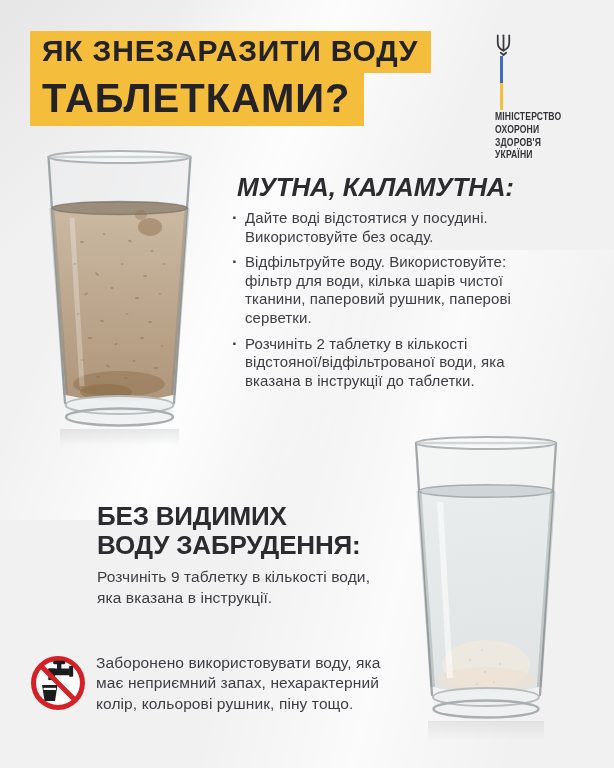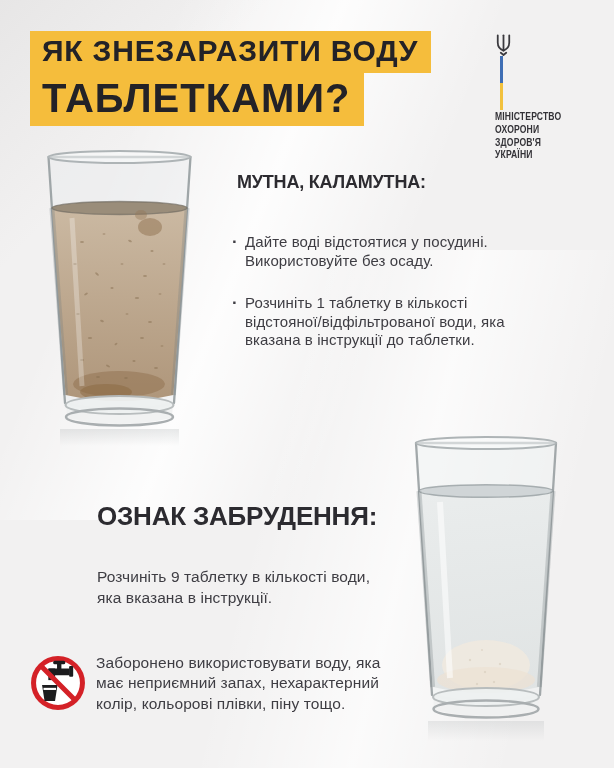--- a/index.html
+++ b/index.html
@@ -48,25 +48,26 @@
   }
 
   
   .glass{ position:absolute; }
   .glass.murky{ left:42px; top:146px; }
   .glass.clear{ left:410px; top:432px; }
 
   
   .turbid-heading{
     position:absolute; left:237px; top:172px;
-    font-size:18px; font-weight:800; letter-spacing:-.2px; color:var(--heading-text,#2C2B30);
+    font-size:26px; font-weight:800; letter-spacing:-.2px; color:var(--heading-text,#2C2B30);
     white-space:nowrap;
+    font-style:italic;
   }
   .bullets{ position:absolute; left:232px; top:209px; width:360px; list-style:none; }
-  .bullets li{ display:flex; margin-bottom:7px;margin-top:24px; }
+  .bullets li{ display:flex; margin-bottom:7px; }
   .bullets li::before{
     content:"·"; flex:0 0 13px; font-weight:800; font-size:17px;
     color:var(--body-text,#3E3D43); line-height:18.6px;
   }
   .bullet-text{
     font-size:15px; line-height:18.6px; color:var(--body-text,#3E3D43);
     white-space:pre-line; letter-spacing:.1px;
   }
 
   
@@ -189,21 +190,27 @@
     <rect x="18" y="283" width="119" height="17" fill="url(#refl)" opacity=".5"></rect>
   </svg>
 
   <h2 class="turbid-heading">МУТНА, КАЛАМУТНА:</h2>
   <ul class="bullets">
     <li>
         <span class="bullet-text">Дайте воді відстоятися у посудині.
 Використовуйте без осаду.</span>
       </li>
     <li>
-        <span class="bullet-text">Розчиніть 1 таблетку в кількості
+        <span class="bullet-text">Відфільтруйте воду. Використовуйте:
+фільтр для води, кілька шарів чистої
+тканини, паперовий рушник, паперові
+серветки.</span>
+      </li>
+    <li>
+        <span class="bullet-text">Розчиніть 2 таблетку в кількості
 відстояної/відфільтрованої води, яка
 вказана в інструкції до таблетки.</span>
       </li>
   </ul>
 
   <svg class="glass clear" width="152" height="315" viewBox="0 0 152 315">
     <defs>
       <linearGradient id="clearw" x1="0" y1="0" x2="0" y2="1">
         <stop offset="0" stop-color="#e8ebeb"></stop>
         <stop offset="1" stop-color="#dde1e1"></stop>
@@ -237,35 +244,36 @@
     <path d="M30,70 L40,246" stroke="#ffffff" stroke-width="6" opacity=".55" fill="none"></path>
 
     <path d="M23,261 Q76,275 129,261 L128,278 Q76,290 24,278 Z" fill="#eff1f1" opacity=".9"></path>
     <ellipse cx="76" cy="265" rx="53" ry="9" fill="#eef1f1" stroke="#b6bbbc" stroke-width="2" opacity=".95"></ellipse>
     <ellipse cx="76" cy="277" rx="52.5" ry="8.5" fill="none" stroke="#a9aeb0" stroke-width="2.4"></ellipse>
 
     <rect x="18" y="289" width="116" height="20" fill="url(#refl2)" opacity=".5"></rect>
   </svg>
 
   <h2 class="clear-heading">
-    <div>ОЗНАК ЗАБРУДЕННЯ:</div>
+    <div>БЕЗ ВИДИМИХ</div>
+    <div>ВОДУ ЗАБРУДЕННЯ:</div>
   </h2>
   <p class="clear-body">Розчиніть 9 таблетку в кількості води,
 яка вказана в інструкції.</p>
 
   <svg class="warning-icon" width="58" height="58" viewBox="0 0 60 60">
     <circle cx="30" cy="30" r="25.3" fill="#ffffff" stroke="#D42127" stroke-width="5.2"></circle>
     <g fill="#1c1c1e">
       <rect x="20" y="15" width="22" height="7" rx="1"></rect>
       <rect x="20" y="15" width="7" height="12"></rect>
       <rect x="29" y="10" width="4.5" height="6"></rect>
       <rect x="25" y="7" width="12.5" height="3.6" rx="1.6"></rect>
       <rect x="41.5" y="12.5" width="4.2" height="11" rx="1"></rect>
       <path d="M13.5,32 h16 l-2.6,16.5 h-10.8 Z"></path>
     </g>
     <rect x="15" y="35" width="13" height="2.2" fill="#ffffff"></rect>
     <line x1="13" y1="13" x2="47" y2="47" stroke="#D42127" stroke-width="5.2" stroke-linecap="round"></line>
   </svg>
   <p class="warning-text">Заборонено використовувати воду, яка
 має неприємний запах, нехарактерний
-колір, кольорові плівки, піну тощо.</p>
+колір, кольорові рушник, піну тощо.</p>
 
 </div>
 
 </body></html>

